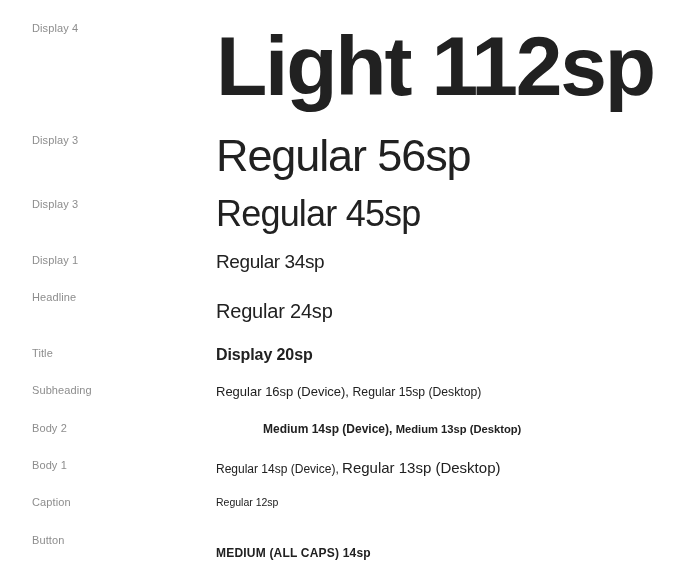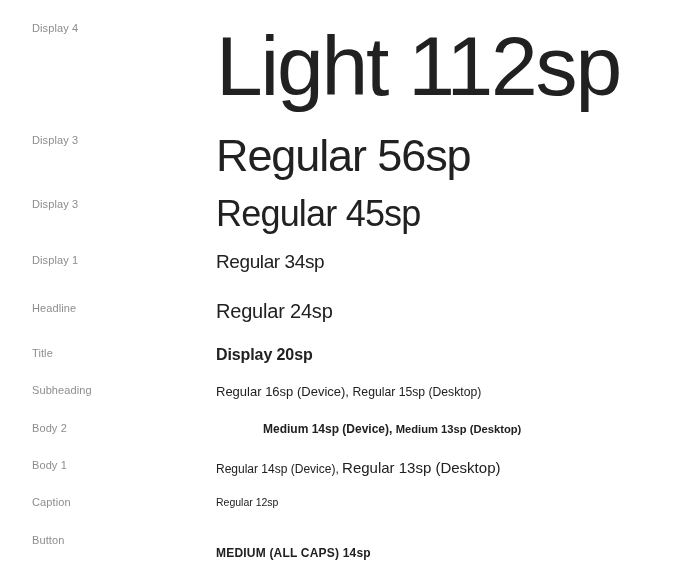--- a/index.html
+++ b/index.html
@@ -48,21 +48,21 @@
     line-height: 1;
   }
 
   .row-sample .seg-secondary {
     
   }
 
   
   .s-display4 {
     font-size: 84px;
-    font-weight: 400;
+    font-weight: 700;
     letter-spacing: -2.2px;
   }
   .s-display3 {
     font-size: 45px;
     font-weight: 400;
     letter-spacing: -1.1px;
   }
   .s-display2 {
     font-size: 36px;
     font-weight: 400;
@@ -143,21 +143,21 @@
   </div>
 
   <div class="scale-row" style="top:0;">
     <span class="row-label" style="top:255px;">Display 1</span>
     <span class="row-sample s-display1" style="top:252px;">
       <span class="seg-primary">Regular 34sp</span>
     </span>
   </div>
 
   <div class="scale-row" style="top:0;">
-    <span class="row-label" style="top:303px;">Headline</span>
+    <span class="row-label" style="top:292px;">Headline</span>
     <span class="row-sample s-headline" style="top:301px;">
       <span class="seg-primary">Regular 24sp</span>
     </span>
   </div>
 
   <div class="scale-row" style="top:0;">
     <span class="row-label" style="top:348px;">Title</span>
     <span class="row-sample s-title" style="top:347px;">
       <span class="seg-primary">Display 20sp</span>
     </span>

